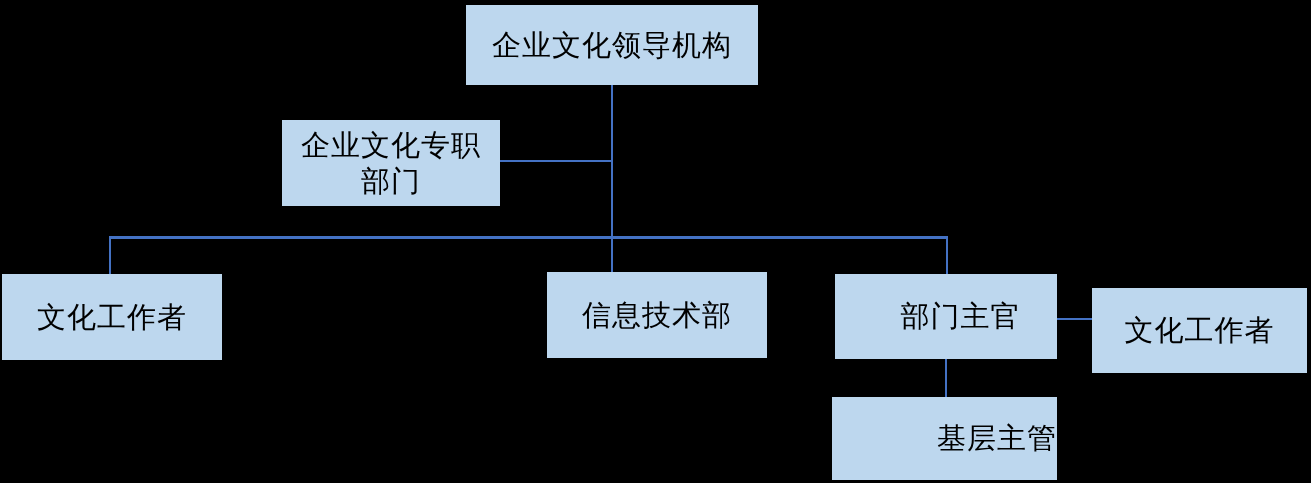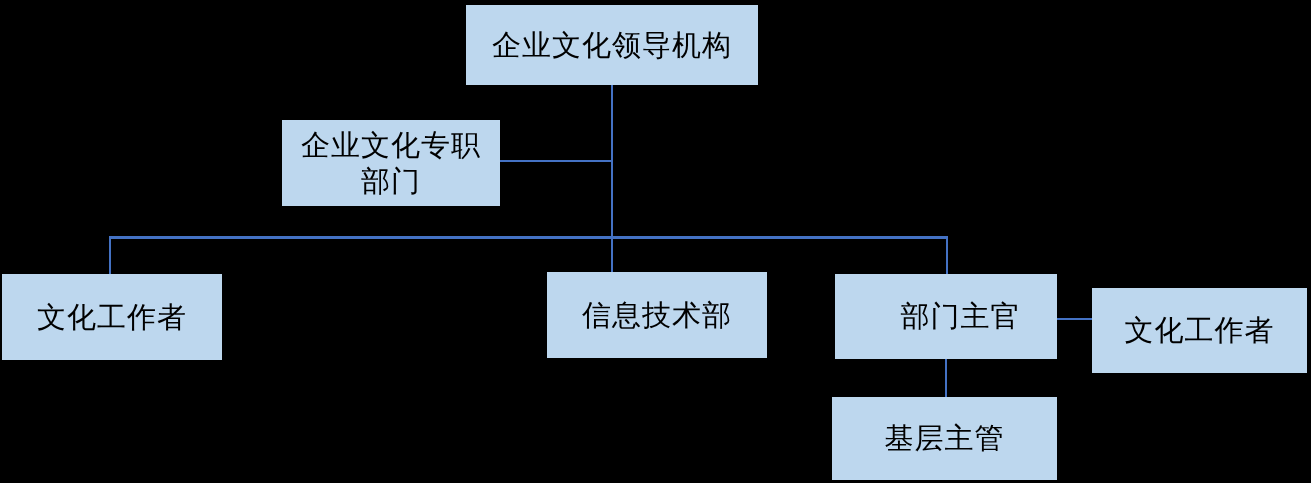--- a/index.html
+++ b/index.html
@@ -39,21 +39,21 @@
   .line {
     position: absolute;
     background: var(--line);
   }
   #node-leadership       { left: 466px;  top: 5px;   width: 292px; height: 80px; }
   #node-dedicated        { left: 282px;  top: 120px; width: 218px; height: 86px; }
   #node-hr               { left: 2px;    top: 274px; width: 220px; height: 86px; }
   #node-it               { left: 502px;  top: 272px; width: 220px; height: 86px; margin-left: 45px; }
   #node-dept-head        { left: 835px;  top: 274px; width: 222px; height: 85px; padding-left: 29px; }
   #node-culture-workers  { left: 1092px; top: 288px; width: 215px; height: 85px; }
-  #node-grassroots       { left: 832px;  top: 397px; width: 225px; height: 83px; }
+  #node-grassroots       { left: 832px;  top: 397px; width: 225px; height: 83px; align-items: flex-end; }
 
   #line-top-v            { left: 611px;  top: 85px;  width: 2px;   height: 187px; }
   #line-branch-h         { left: 500px;  top: 160px; width: 111px; height: 2px; }
   #line-main-h           { left: 109px;  top: 236px; width: 839px; height: 3px; }
   #line-left-v           { left: 109px;  top: 236px; width: 2px;   height: 38px; }
   #line-right-v          { left: 946px;  top: 236px; width: 2px;   height: 38px; }
   #line-worker-h         { left: 1057px; top: 318px; width: 35px;  height: 2px; }
   #line-grassroots-v     { left: 945px;  top: 359px; width: 2px;   height: 38px; }
 </style>
 </head>

